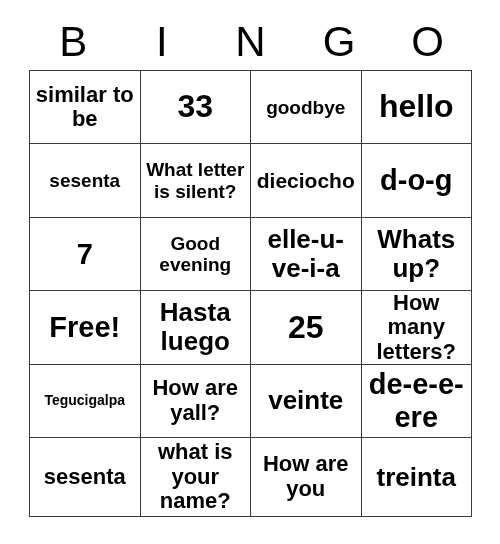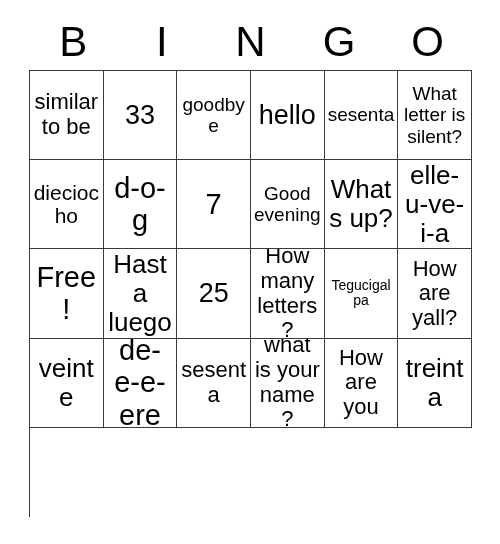--- a/index.html
+++ b/index.html
@@ -46,25 +46,26 @@
 
   
   #grid {
     position: absolute;
     left: 29px;
     top: 70px;
     width: 443px;
     height: 447px;
     box-sizing: border-box;
     display: grid;
-    grid-template-columns: repeat(6, 1fr);
+    grid-template-columns: repeat(4, 1fr);
     grid-template-rows: repeat(5, 1fr);
     border-left: 1.5px solid #3a3a3a;
     border-top: 1.5px solid #3a3a3a;
     background: #ffffff;
+    font-weight: bold;
   }
   .cell {
     box-sizing: border-box;
     border-right: 1.5px solid #3a3a3a;
     border-bottom: 1.5px solid #3a3a3a;
     display: flex;
     align-items: center;
     justify-content: center;
     text-align: center;
     padding: 2px 3px;
@@ -79,21 +80,21 @@
     hyphens: none;
   }
 
   
   .fs-xs   { font-size: 14px; }
   .fs-sm   { font-size: 21px; }
   .fs-md   { font-size: 19px; }
   .fs-lg   { font-size: 22px; }
   .fs-xl   { font-size: 26px; }
   .fs-xxl  { font-size: 29px; }
-  .fs-huge { font-size: 27px; }
+  .fs-huge { font-size: 32px; }
 </style>
 </head>
 <body>
 
 <div id="bingo-card">
 
   <div id="header-row">
     <div class="header-letter">B</div>
     <div class="header-letter">I</div>
     <div class="header-letter">N</div>
@@ -129,24 +130,24 @@
       <span class="cell-text fs-xxl">d-o-g</span>
     </div>
     <div class="cell">
       <span class="cell-text fs-xxl">7</span>
     </div>
     <div class="cell">
       <span class="cell-text fs-md">Good evening</span>
     </div>
 
     <div class="cell">
-      <span class="cell-text fs-xl">Whats up?</span>
+      <span class="cell-text fs-xl">elle-u-ve-i-a</span>
     </div>
     <div class="cell">
-      <span class="cell-text fs-xl">elle-u-ve-i-a</span>
+      <span class="cell-text fs-xl">Whats up?</span>
     </div>
     <div class="cell">
       <span class="cell-text fs-xxl">Free!</span>
     </div>
     <div class="cell">
       <span class="cell-text fs-xl">Hasta luego</span>
     </div>
 
     <div class="cell">
       <span class="cell-text fs-huge">25</span>

